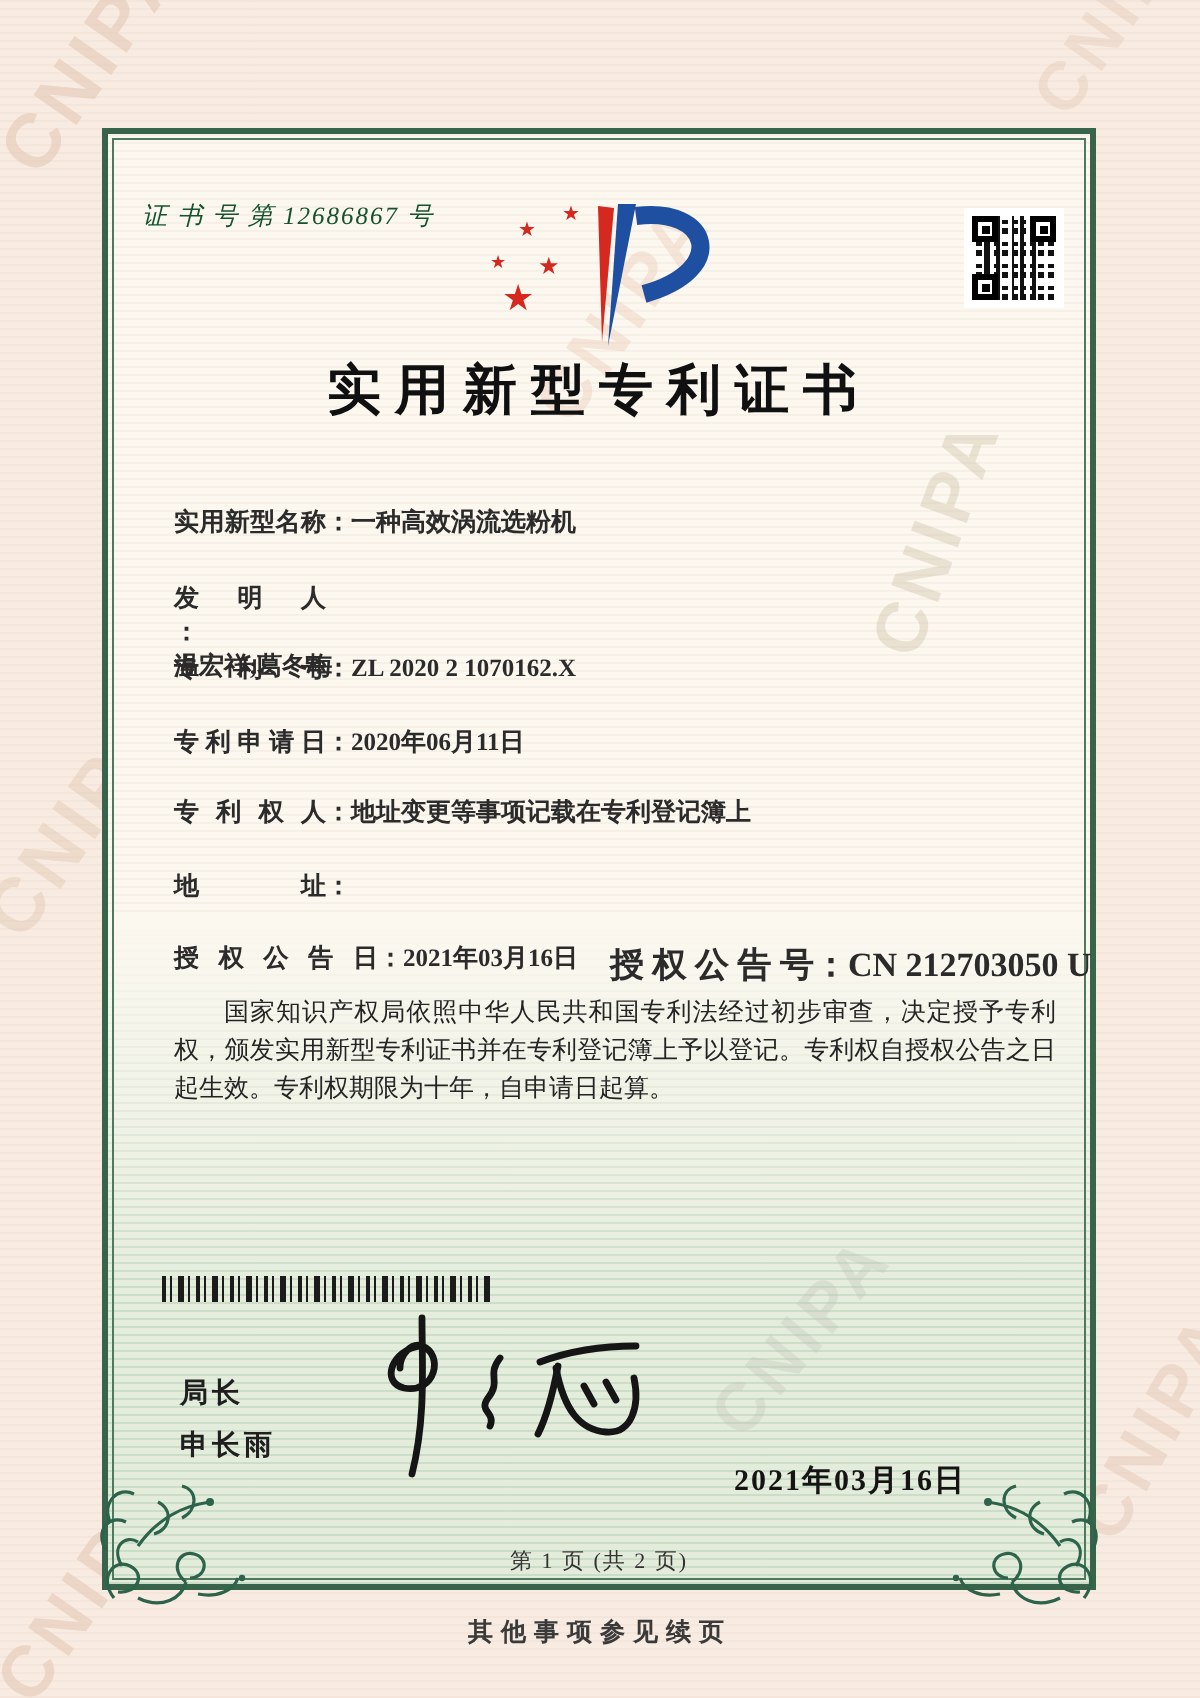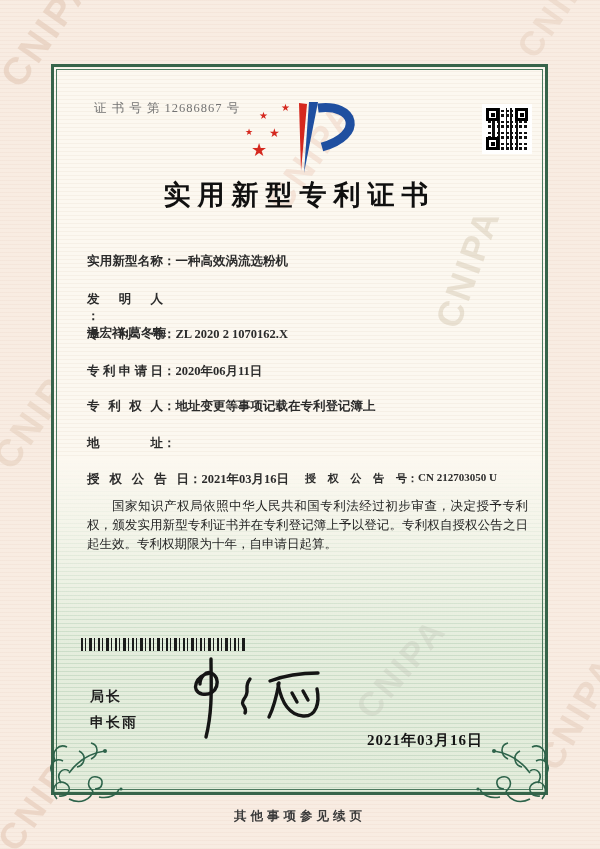--- a/index.html
+++ b/index.html
@@ -30,21 +30,21 @@
     background:repeating-linear-gradient(0deg, rgba(205,180,158,0.12) 0 1px, rgba(0,0,0,0) 1px 4px);
   }
   .green-zone{
     position:absolute;left:0;right:0;bottom:0;height:46%;pointer-events:none;
     background:
       linear-gradient(to bottom, #fcf8f0 0%, rgba(252,248,240,0) 55%),
       repeating-linear-gradient(0deg, rgba(140,180,148,0.28) 0 1px, rgba(0,0,0,0) 1px 4px),
       linear-gradient(#e7efe0,#e3ecdb);
   }
   .cert-no{
-    position:absolute;left:40px;top:33px;font-size:12.5px;letter-spacing:1px;color:#737373;z-index:5;
+    position:absolute;left:17px;top:33px;font-size:12.5px;letter-spacing:1px;color:#14532d;z-index:5;font-style:italic;
   }
   
   .logo{position:absolute;left:183px;top:28px;width:140px;height:84px;z-index:5;}
   .logo .star{position:absolute;color:#d5281e;line-height:1;font-family:"DejaVu Sans",sans-serif;}
   .title{
     position:absolute;left:0;right:0;top:110px;text-align:center;
     font-size:27px;font-weight:700;letter-spacing:7px;color:#101010;z-index:5;
   }
   .qr{position:absolute;left:428px;top:37px;width:50px;height:50px;background:#fff;z-index:5;}
   .qr-inner{position:absolute;inset:4px;
@@ -55,22 +55,22 @@
   }
   .fp{position:absolute;width:13px;height:13px;border:3px solid #000;box-sizing:border-box;background:#fff;}
   .fp::after{content:'';position:absolute;inset:1.5px;background:#000;}
   .fp.tl{left:0;top:0}.fp.tr{right:0;top:0}.fp.bl{left:0;bottom:0}
   
   .row{position:absolute;left:33px;display:flex;align-items:baseline;white-space:nowrap;
        font-size:12.5px;font-weight:700;color:#2b2b2b;z-index:5;}
   .lbl{display:inline-block;width:76px;text-align:justify;text-align-last:justify;}
   .lblw{display:inline-block;width:102px;text-align:justify;text-align-last:justify;}
   .val{margin-left:0;}
-  .pair2{position:absolute;left:251px;top:404px;display:flex;align-items:flex-start;white-space:nowrap;
-         font-size:11px;font-weight:700;color:#2b2b2b;z-index:5;}
+  .pair2{position:absolute;left:251px;top:404px;display:flex;align-items:center;white-space:nowrap;
+         font-size:17px;font-weight:700;color:#2b2b2b;z-index:5;}
   .body-text{
     position:absolute;left:33px;top:430px;width:441px;z-index:5;
     font-size:12.5px;line-height:19px;color:#242424;text-align:justify;
   }
   .body-text p{margin:0;text-indent:2em;}
   .barcode{
     position:absolute;left:27px;top:571px;width:164px;height:13px;z-index:5;
     background:repeating-linear-gradient(90deg,
       #1b1b1b 0 2px, rgba(0,0,0,0) 2px 4px,
       #1b1b1b 4px 5px, rgba(0,0,0,0) 5px 8px,
@@ -203,20 +203,21 @@
       <path d="M104,30 C120,24 138,22 152,22"></path>
       <path d="M113,32 C110,48 107,58 103,66"></path>
       <path d="M112,33 C116,54 124,64 137,65 C150,66 154,52 151,38"></path>
       <path d="M126,42 L131,51"></path>
       <path d="M137,40 L142,49"></path>
     </g>
   </svg>
 
   <div class="issue-date">2021年03月16日</div>
 
+  <div class="page-info">第 1 页 (共 2 页)</div>
 
   <svg class="corner left" width="92" height="92" viewBox="0 0 92 92">
     <g stroke="#2d634a" stroke-width="1.6" fill="none">
       <path d="M10,86 C2,76 10,66 18,70 C26,74 22,84 12,83"></path>
       <path d="M14,70 C8,60 16,54 22,58"></path>
       <path d="M6,62 C0,52 8,44 16,48"></path>
       <path d="M8,48 C4,38 12,30 20,34"></path>
       <path d="M22,86 C34,92 44,86 46,78"></path>
       <path d="M46,78 C38,72 42,62 50,64 C58,66 56,76 48,76"></path>
       <path d="M22,60 C32,46 44,40 58,38"></path>

